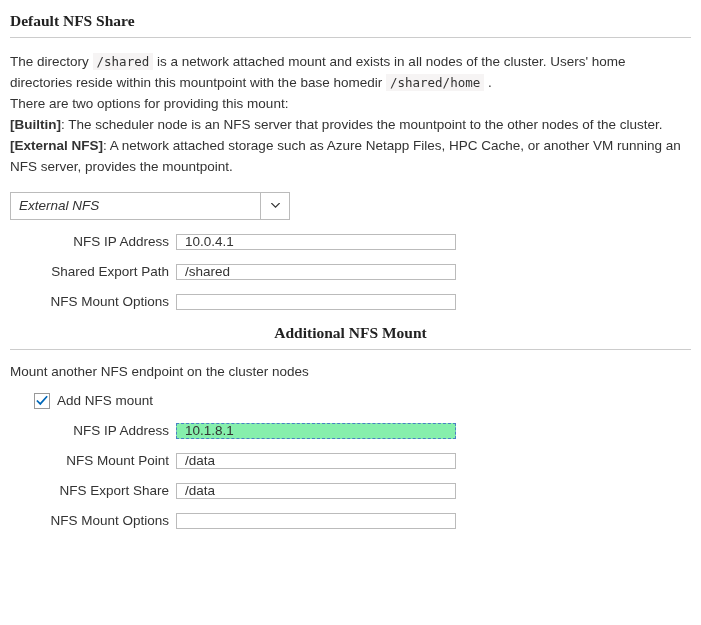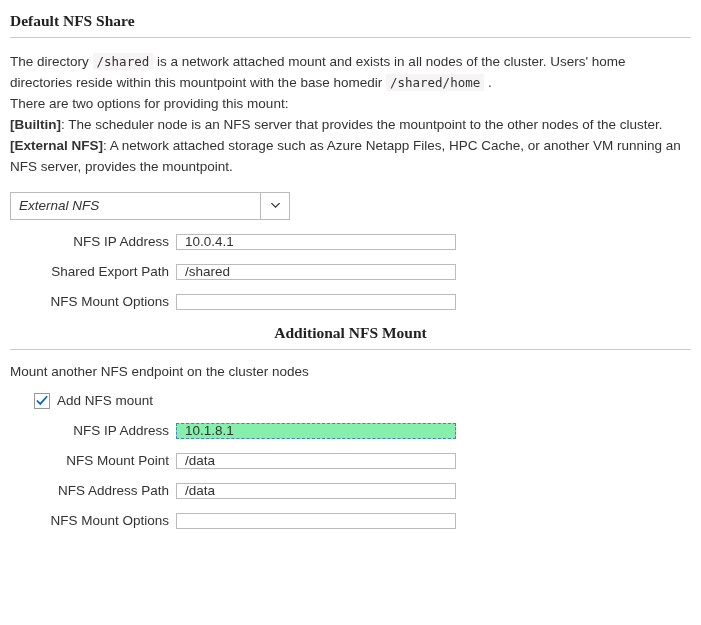--- a/index.html
+++ b/index.html
@@ -201,20 +201,20 @@
 <div class="form">
   <div class="form-row">
     <div class="form-label">NFS IP Address</div>
     <input type="text" class="form-input focused" value="10.1.8.1" style="">
   </div>
   <div class="form-row">
     <div class="form-label">NFS Mount Point</div>
     <input type="text" class="form-input" value="/data" style="">
   </div>
   <div class="form-row">
-    <div class="form-label">NFS Address Path</div>
+    <div class="form-label">NFS Export Share</div>
     <input type="text" class="form-input" value="/data" style="">
   </div>
   <div class="form-row">
     <div class="form-label">NFS Mount Options</div>
     <input type="text" class="form-input" value="" style="">
   </div>
 </div>
 
 </body></html>

